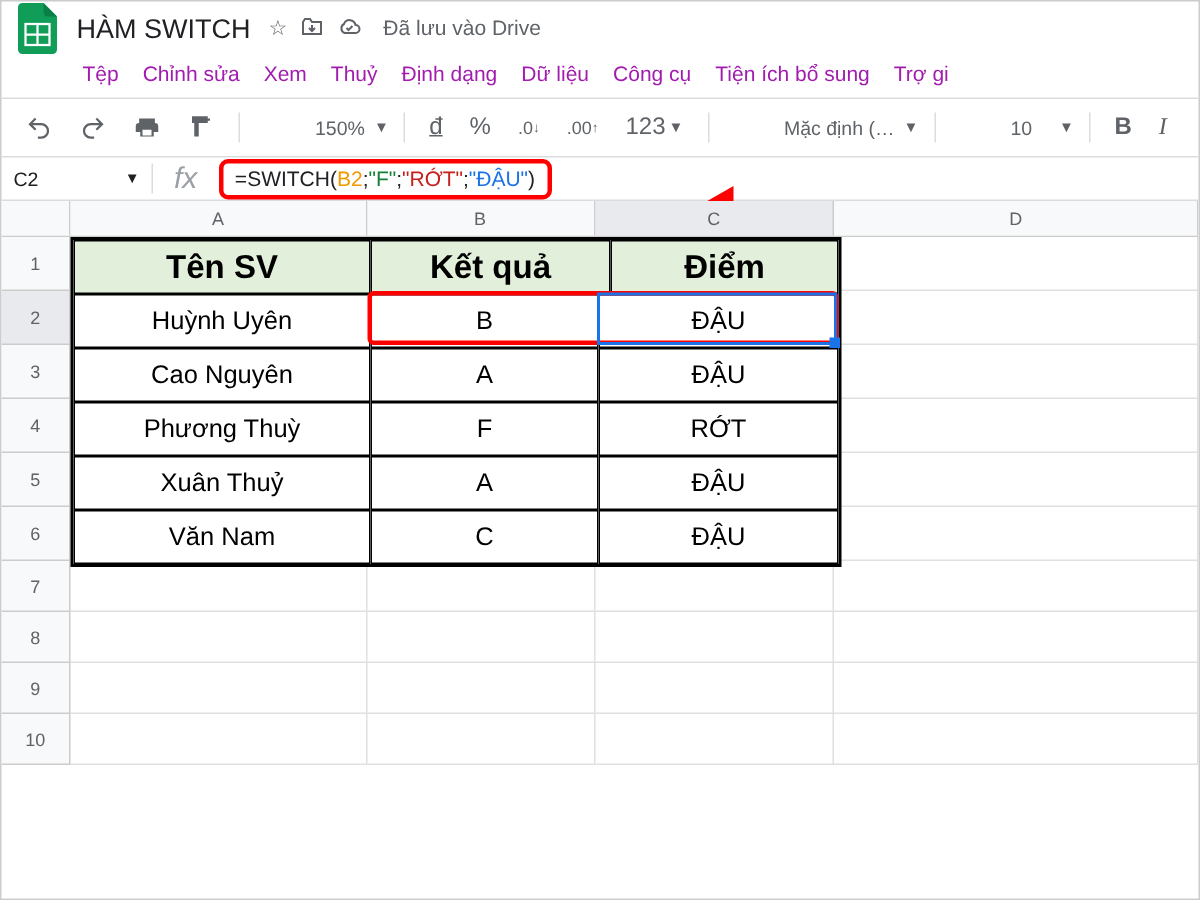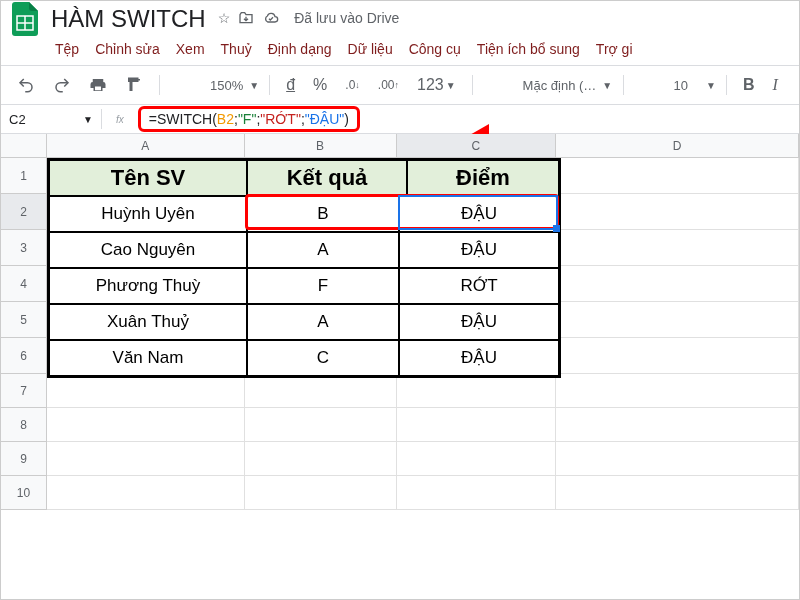--- a/index.html
+++ b/index.html
@@ -1,35 +1,35 @@
 <!DOCTYPE html>
 <html><head>
 <meta charset="utf-8">
 <style>
 * { margin: 0; padding: 0; box-sizing: border-box; font-family: Arial, sans-serif; }
 body { background: #fff; width: 800px; height: 600px; overflow: hidden; position: relative; border: 1px solid #ccc; }
 .titlebar { display: flex; align-items: center; padding: 6px 8px; height: 36px; }
 .logo { width: 32px; height: 32px; display: flex; align-items: center; justify-content: center; margin-right: 10px; }
-.title { font-size: 24px; color: #202124; margin-right: 12px; }
+.title { font-size: 18px; color: #202124; margin-right: 12px; }
 .title-actions { display: flex; gap: 8px; color: #5f6368; }
 .title-actions span { font-size: 14px; }
 .saved-text { font-size: 13px; color: #5f6368; margin-left: 6px; }
-.menubar { display: flex; gap: 16px; padding: 4px 10px 8px 54px; font-size: 14px; color: #7f1d1d; }
+.menubar { display: flex; gap: 16px; padding: 4px 10px 8px 54px; font-size: 14px; color: #a21caf; }
 .menubar span { cursor: pointer; }
 .divider-h { height: 1px; background: #dadce0; margin: 0; }
 .toolbar { display: flex; align-items: center; padding: 4px 10px; height: 38px; gap: 6px; color: #5f6368; }
 .tbtn { padding: 4px 6px; display: flex; align-items: center; justify-content: center; cursor: pointer; }
 .tsep { width: 1px; height: 20px; background: #dadce0; margin: 0 4px; }
 .zoom { font-size: 13px; display: flex; align-items: center; gap: 4px; margin-left: 40px; }
 .dd { font-size: 10px; margin-left: 2px; }
 .formula-row { display: flex; align-items: center; height: 30px; border-top: 1px solid #dadce0; border-bottom: 1px solid #dadce0; }
 .cell-ref { width: 100px; padding: 0 8px; font-size: 13px; color: #202124; display: flex; align-items: center; }
 .cell-ref .dd { margin-left: auto; }
 .fx-sep { width: 1px; height: 20px; background: #dadce0; }
-.fx-label { font-style: italic; color: #9aa0a6; padding: 0 14px; font-size: 10px; }
+.fx-label { font-style: italic; color: #9aa0a6; padding: 0 14px; font-size: 20px; }
 .formula-box { border: 3px solid #ff0000; border-radius: 6px; padding: 2px 8px; font-size: 14px; font-family: 'Consolas', monospace; }
 .formula-box .fn { color: #202124; }
 .formula-box .ref { color: #f29900; }
 .formula-box .str1 { color: #188038; }
 .formula-box .str2 { color: #c5221f; }
 .formula-box .str3 { color: #1a73e8; }
 .arrow { position: absolute; left: 453px; top: 118px; }
 .sheet { position: relative; }
 .col-headers { display: flex; height: 24px; background: #f8f9fa; border-bottom: 1px solid #ccc; }
 .corner { width: 46px; border-right: 1px solid #ccc; background: #f8f9fa; }

